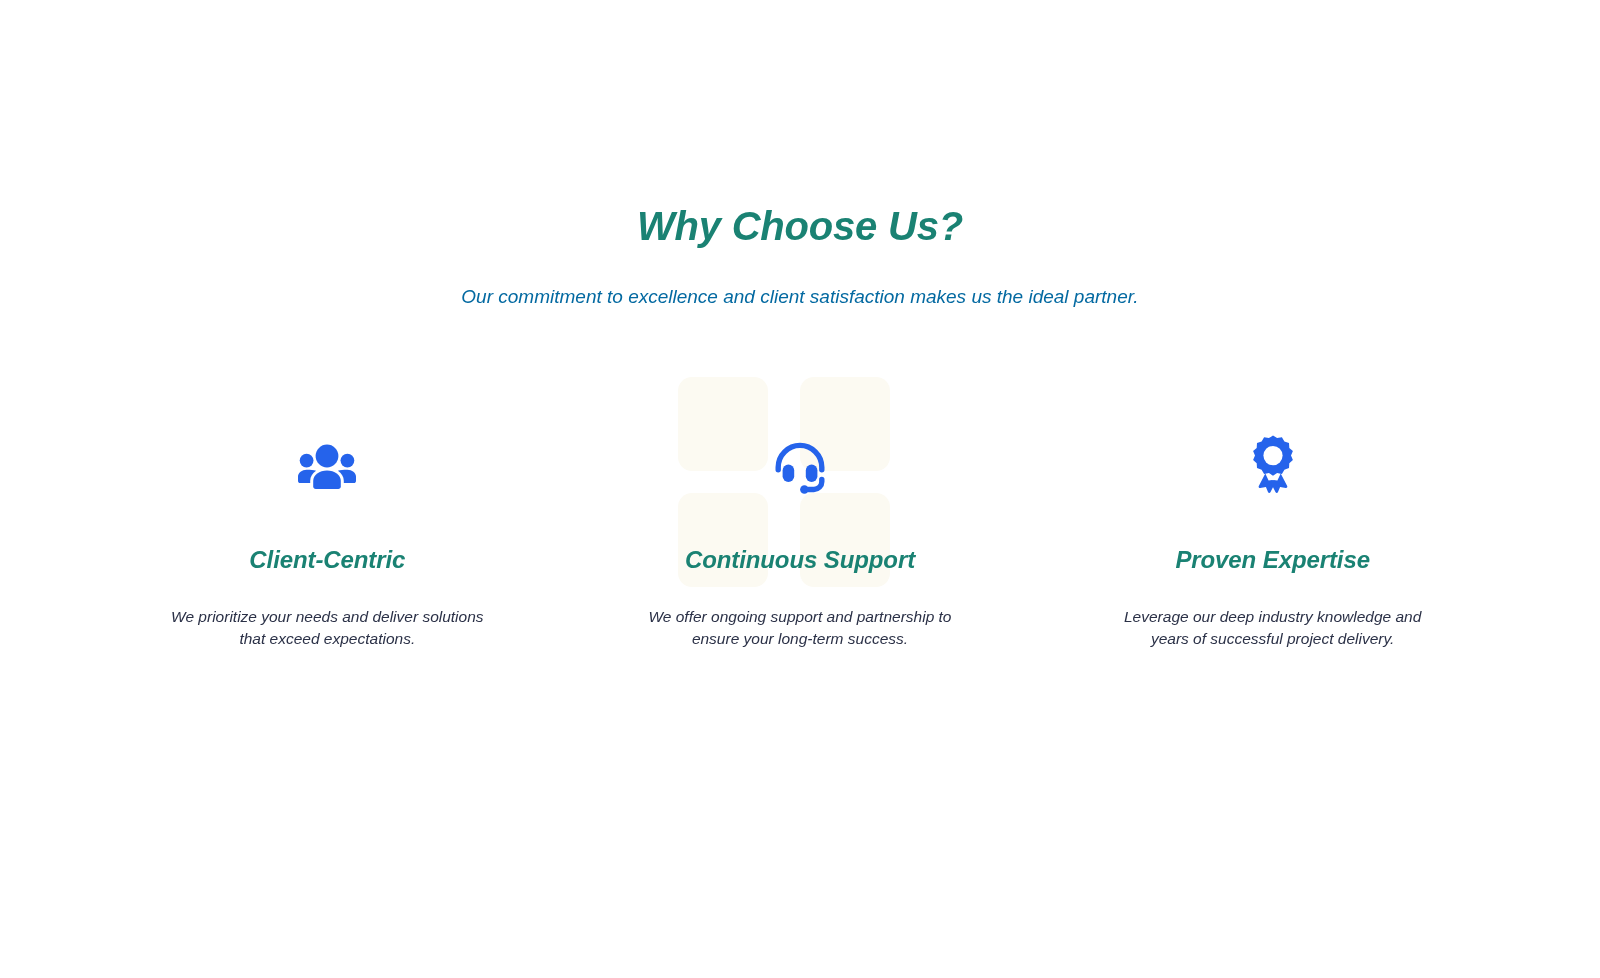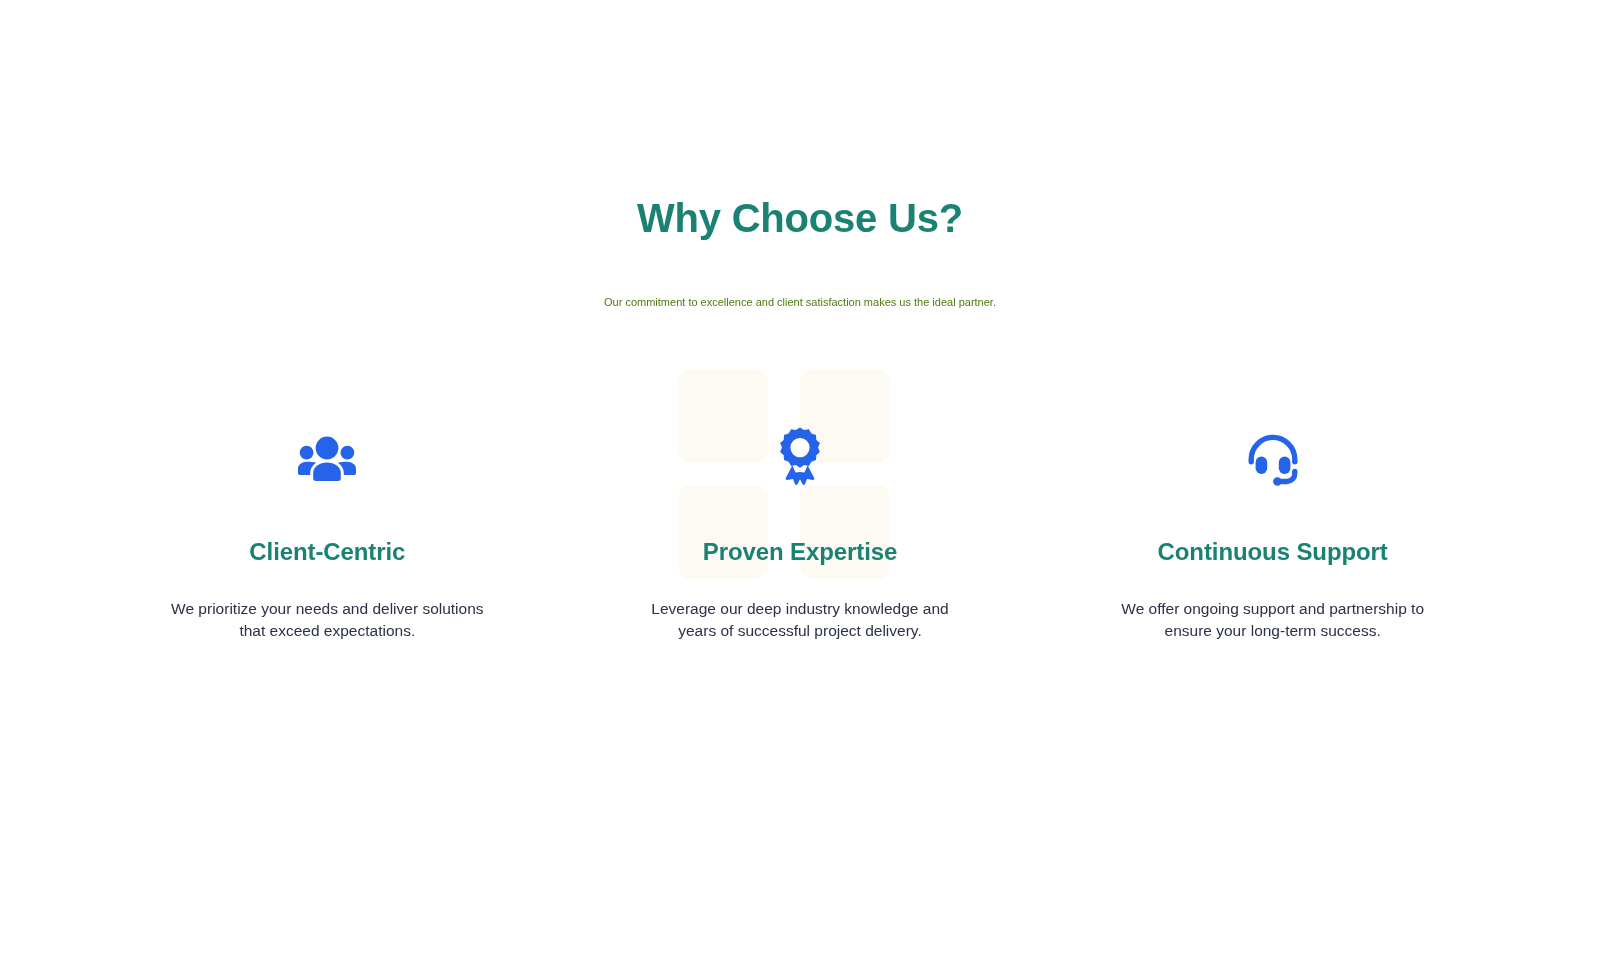--- a/index.html
+++ b/index.html
@@ -13,48 +13,49 @@
     background: #ffffff;
     font-family: "Liberation Sans", sans-serif;
     overflow: hidden;
     position: relative;
     -webkit-font-smoothing: antialiased;
   }
 
   .section {
     position: absolute;
     left: 0;
-    top: 0;
+    top: 8px;
     width: 1600px;
     height: 704px;
+    font-style: italic;
   }
 
   
   .heading-block {
     position: absolute;
     left: 0;
     top: 192px;
     width: 1600px;
     text-align: center;
   }
   .section-title {
     margin: 0;
     font-size: 40px;
     line-height: 52px;
     font-weight: 700;
     letter-spacing: -0.2px;
     color: #1a8273;
   }
   .section-subtitle {
-    margin: 13px;
+    margin: 0;
     padding-top: 33px;
-    font-size: 11px;
+    font-size: 19px;
     line-height: 24px;
     font-weight: 400;
-    color: #4d7c0f;
+    color: #0369a1;
   }
 
   
   .deco-grid {
     position: absolute;
     left: 678px;
     top: 369px;
     width: 212px;
     height: 210px;
     display: grid;
@@ -144,47 +145,47 @@
             <path d="M49.4 28.8c-4.2 0-7 .3-9.5 1 3.6 2.4 5.9 6 5.9 10V42h10.1c1.2 0 2.1-.9 2.1-2.1v-4.3c0-3.8-4-6.8-8.6-6.8z"></path>
           </g>
         </svg>
       </div>
       <h3 class="feature-title">Client-Centric</h3>
       <p class="feature-text">We prioritize your needs and deliver solutions that exceed expectations.</p>
     </div>
 
     <div class="feature">
       <div class="feature-icon">
-        <svg width="50" height="64" viewBox="0 0 50 64" aria-hidden="true">
-          <g fill="#2563eb">
-            <path d="M25 0.5l4.1 2.6 4.8-.8 2.5 4.2 4.6 1.6.3 4.8 3.6 3.2-1.9 4.5 1.9 4.5-3.6 3.2-.3 4.8-4.6 1.6-2.5 4.2-4.8-.8L25 40.7l-4.1-2.6-4.8.8-2.5-4.2-4.6-1.6-.3-4.8-3.6-3.2 1.9-4.5-1.9-4.5 3.6-3.2.3-4.8 4.6-1.6 2.5-4.2 4.8.8L25 .5z"></path>
-            <circle cx="25" cy="20.6" r="9.6" fill="#ffffff"></circle>
-            <path d="M17.3 38.6l-6.5 12.4c-.5 1 .3 2.1 1.4 1.9l5.7-1 2.2 5.3c.4 1 1.8 1.1 2.3.1l5.3-10.2-3.4-2.1-3.7.6-3.3-7z"></path>
-            <path d="M32.7 38.6l6.5 12.4c.5 1-.3 2.1-1.4 1.9l-5.7-1-2.2 5.3c-.4 1-1.8 1.1-2.3.1l-5.3-10.2 3.4-2.1 3.7.6 3.3-7z"></path>
-          </g>
-        </svg>
-      </div>
-      <h3 class="feature-title">Proven Expertise</h3>
-      <p class="feature-text">Leverage our deep industry knowledge and years of successful project delivery.</p>
-    </div>
-
-    <div class="feature">
-      <div class="feature-icon">
         <svg width="58" height="58" viewBox="0 0 58 58" aria-hidden="true">
           <g fill="none" stroke="#2563eb" stroke-width="5.4" stroke-linecap="round">
             <path d="M7.2 31.8v-2.5C7.2 17.2 17 7.4 29 7.4s21.8 9.8 21.8 21.9v2.5"></path>
           </g>
           <g fill="#2563eb">
             <rect x="11.6" y="26.6" width="11.6" height="17.4" rx="5.8"></rect>
             <rect x="34.8" y="26.6" width="11.6" height="17.4" rx="5.8"></rect>
           </g>
           <g fill="none" stroke="#2563eb" stroke-width="5.4" stroke-linecap="round">
             <path d="M50.8 41.5v2.2c0 4.3-3.5 7.8-7.8 7.8h-5.4"></path>
           </g>
           <circle cx="33.4" cy="51.5" r="4.3" fill="#2563eb"></circle>
         </svg>
       </div>
       <h3 class="feature-title">Continuous Support</h3>
       <p class="feature-text">We offer ongoing support and partnership to ensure your long-term success.</p>
     </div>
 
+    <div class="feature">
+      <div class="feature-icon">
+        <svg width="50" height="64" viewBox="0 0 50 64" aria-hidden="true">
+          <g fill="#2563eb">
+            <path d="M25 0.5l4.1 2.6 4.8-.8 2.5 4.2 4.6 1.6.3 4.8 3.6 3.2-1.9 4.5 1.9 4.5-3.6 3.2-.3 4.8-4.6 1.6-2.5 4.2-4.8-.8L25 40.7l-4.1-2.6-4.8.8-2.5-4.2-4.6-1.6-.3-4.8-3.6-3.2 1.9-4.5-1.9-4.5 3.6-3.2.3-4.8 4.6-1.6 2.5-4.2 4.8.8L25 .5z"></path>
+            <circle cx="25" cy="20.6" r="9.6" fill="#ffffff"></circle>
+            <path d="M17.3 38.6l-6.5 12.4c-.5 1 .3 2.1 1.4 1.9l5.7-1 2.2 5.3c.4 1 1.8 1.1 2.3.1l5.3-10.2-3.4-2.1-3.7.6-3.3-7z"></path>
+            <path d="M32.7 38.6l6.5 12.4c.5 1-.3 2.1-1.4 1.9l-5.7-1-2.2 5.3c-.4 1-1.8 1.1-2.3.1l-5.3-10.2 3.4-2.1 3.7.6 3.3-7z"></path>
+          </g>
+        </svg>
+      </div>
+      <h3 class="feature-title">Proven Expertise</h3>
+      <p class="feature-text">Leverage our deep industry knowledge and years of successful project delivery.</p>
+    </div>
+
   </div>
 </div>
 
 </body></html>

